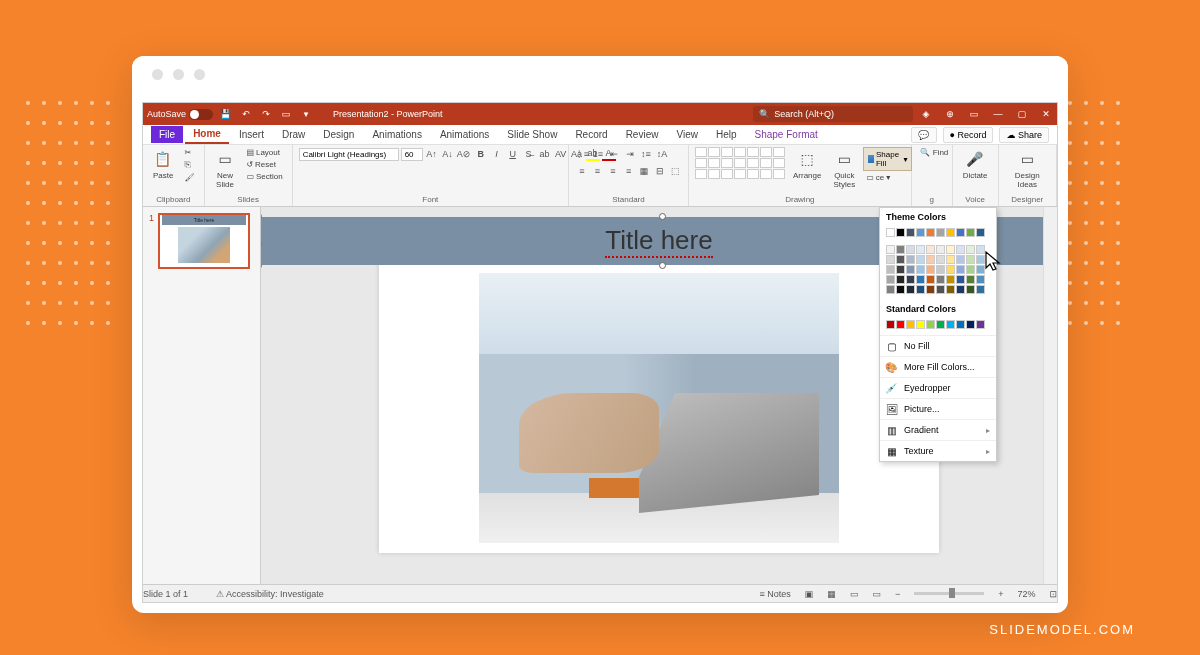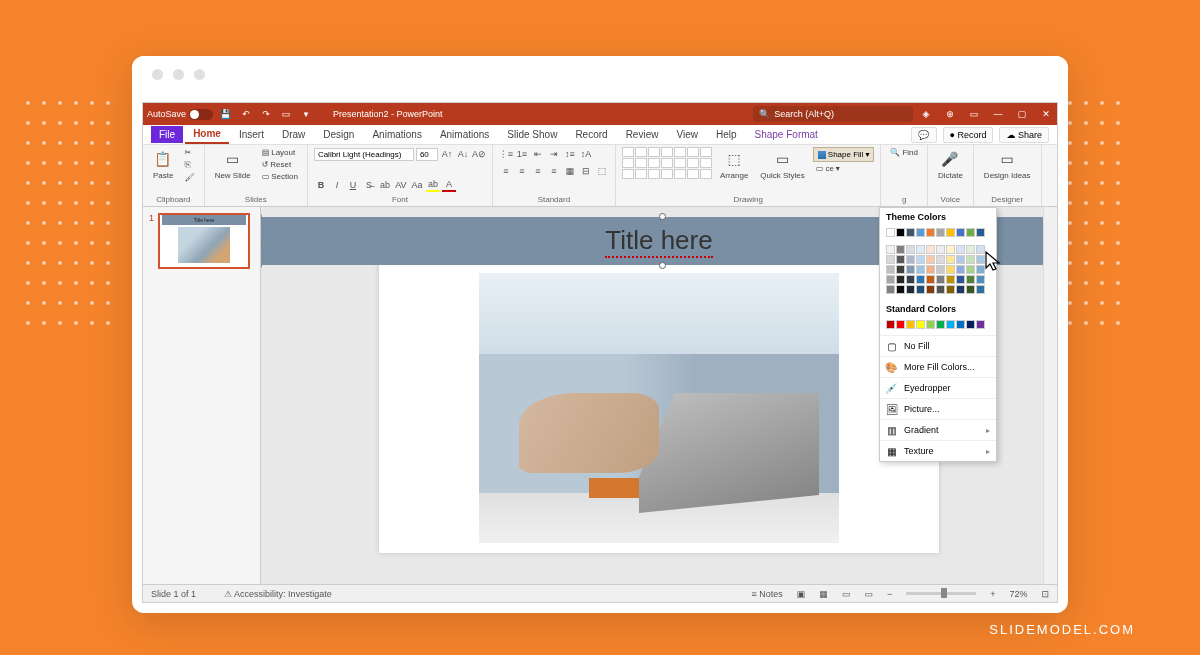--- a/index.html
+++ b/index.html
@@ -74,21 +74,21 @@
 .color-dropdown { position: absolute; top: 0; right: 60px; width: 118px; background: #fff; border: 1px solid #ccc; box-shadow: 2px 2px 6px rgba(0,0,0,0.2); font-size: 9px; z-index: 100; }
 .color-section-title { font-weight: bold; padding: 4px 6px; }
 .color-grid { display: grid; grid-template-columns: repeat(10, 9px); gap: 1px; padding: 2px 6px 6px; }
 .color-swatch { width: 9px; height: 9px; border: 1px solid #ccc; cursor: pointer; }
 .color-grid.tints .color-swatch { height: 9px; }
 .color-menu-item { padding: 4px 6px; display: flex; align-items: center; gap: 6px; cursor: pointer; border-top: 1px solid #eee; }
 .menu-icon { width: 12px; height: 12px; display: flex; align-items: center; justify-content: center; font-size: 10px; }
 .chevron-right { margin-left: auto; color: #888; font-size: 8px; }
 .cursor-pointer { position: absolute; top: 42px; right: -8px; font-size: 18px; z-index: 101; }
 
-.statusbar { height: 18px; background: #f0f0f0; border-top: 1px solid #ccc; display: flex; align-items: center; padding: 0 8px; font-size: 9px; color: #555; gap: 14px; }
+.statusbar { height: 18px; background: #f0f0f0; border-top: 1px solid #ccc; display: flex; align-items: center; padding: 0 0; font-size: 9px; color: #555; gap: 14px; }
 .statusbar .spacer { flex: 1; }
 .zoom-slider { width: 70px; height: 3px; background: #ccc; position: relative; }
 .zoom-slider::after { content: ''; position: absolute; width: 6px; height: 10px; background: #888; top: -4px; left: 50%; }
 
 .watermark { position: absolute; bottom: 18px; right: 65px; color: #fff; font-size: 13px; letter-spacing: 2px; font-weight: 300; }
 </style>
 </head>
 <body>
 
 <div class="dots-grid left"><span class="dot"></span><span class="dot"></span><span class="dot"></span><span class="dot"></span><span class="dot"></span><span class="dot"></span><br><span class="dot"></span><span class="dot"></span><span class="dot"></span><span class="dot"></span><span class="dot"></span><span class="dot"></span><br><span class="dot"></span><span class="dot"></span><span class="dot"></span><span class="dot"></span><span class="dot"></span><span class="dot"></span><br><span class="dot"></span><span class="dot"></span><span class="dot"></span><span class="dot"></span><span class="dot"></span><span class="dot"></span><br><span class="dot"></span><span class="dot"></span><span class="dot"></span><span class="dot"></span><span class="dot"></span><span class="dot"></span><br><span class="dot"></span><span class="dot"></span><span class="dot"></span><span class="dot"></span><span class="dot"></span><span class="dot"></span><br><span class="dot"></span><span class="dot"></span><span class="dot"></span><span class="dot"></span><span class="dot"></span><span class="dot"></span><br><span class="dot"></span><span class="dot"></span><span class="dot"></span><span class="dot"></span><span class="dot"></span><span class="dot"></span><br><span class="dot"></span><span class="dot"></span><span class="dot"></span><span class="dot"></span><span class="dot"></span><span class="dot"></span><br><span class="dot"></span><span class="dot"></span><span class="dot"></span><span class="dot"></span><span class="dot"></span><span class="dot"></span><br><span class="dot"></span><span class="dot"></span><span class="dot"></span><span class="dot"></span><span class="dot"></span><span class="dot"></span><br><span class="dot"></span><span class="dot"></span><span class="dot"></span><span class="dot"></span><span class="dot"></span><span class="dot"></span><br></div>
@@ -175,21 +175,21 @@
           <div class="small-btn-stack">
             <div class="small-btn">▤ <span>Layout</span></div>
             <div class="small-btn">↺ <span>Reset</span></div>
             <div class="small-btn">▭ <span>Section</span></div>
           </div>
         </div>
         <div class="ribbon-group-label">Slides</div>
       </div>
 
       <div class="ribbon-group" style="min-width:170px;">
-        <div style="display:flex;flex-direction:column;gap:17px;">
+        <div style="display:flex;gap:3px;">
           <div class="font-row">
             <div class="font-select" style="width:100px;">Calibri Light (Headings)</div>
             <div class="font-select" style="width:22px;">60</div>
             <button class="icon-btn">A↑</button>
             <button class="icon-btn">A↓</button>
             <button class="icon-btn">A⊘</button>
           </div>
           <div class="font-row">
             <button class="icon-btn">
                 <b>B</b>

